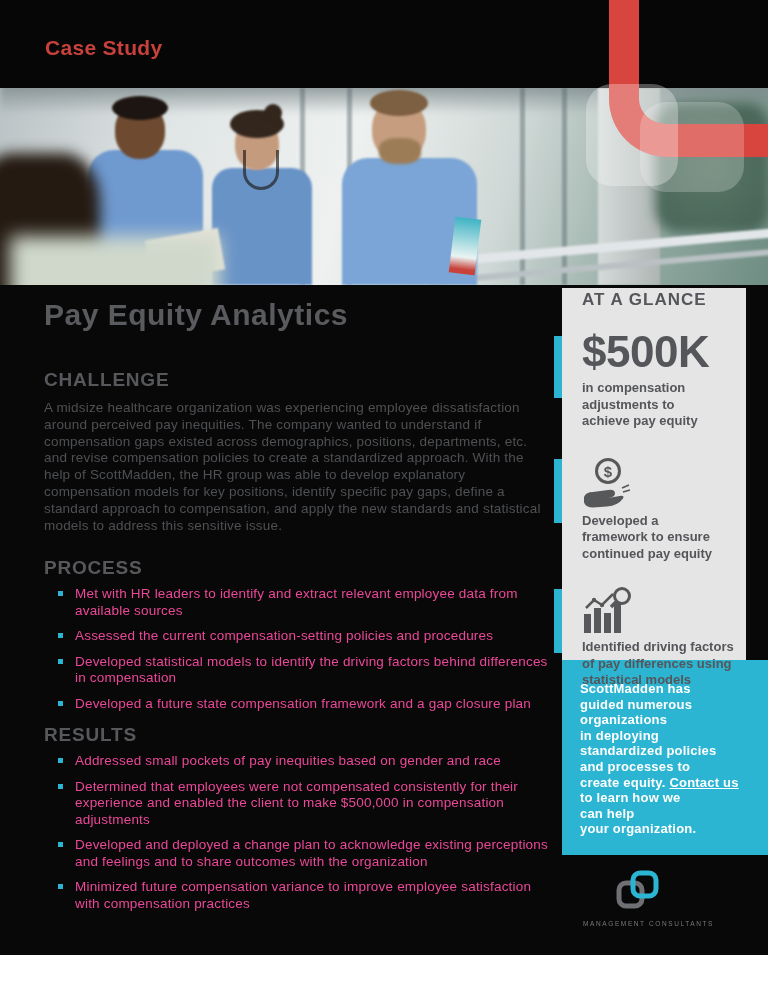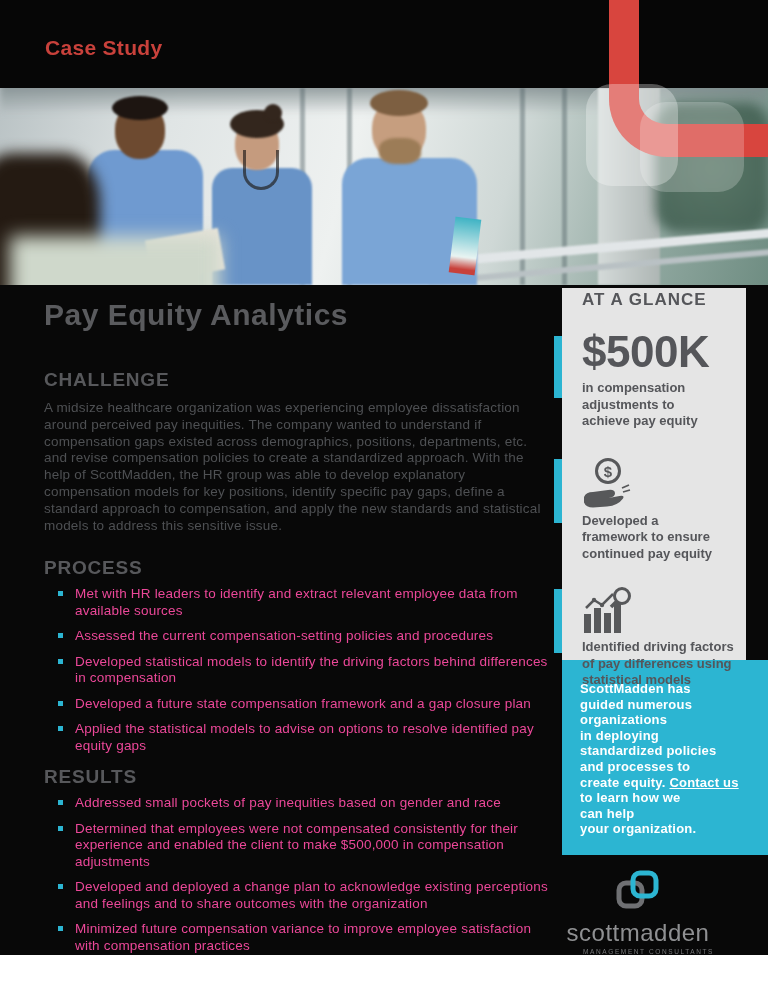--- a/index.html
+++ b/index.html
@@ -131,21 +131,20 @@
 
     <h2 class="sec-h challenge">CHALLENGE</h2>
     <p class="body-p">A midsize healthcare organization was experiencing employee dissatisfaction around perceived pay inequities. The company wanted to understand if compensation gaps existed across demographics, positions, departments, etc. and revise compensation policies to create a standardized approach. With the help of ScottMadden, the HR group was able to develop explanatory compensation models for key positions, identify specific pay gaps, define a standard approach to compensation, and apply the new standards and statistical models to address this sensitive issue.</p>
 
     <h2 class="sec-h process">PROCESS</h2>
     <ul class="blist">
       <li>Met with HR leaders to identify and extract relevant employee data from available sources</li>
       <li>Assessed the current compensation-setting policies and procedures</li>
       <li>Developed statistical models to identify the driving factors behind differences in compensation</li>
       <li>Developed a future state compensation framework and a gap closure plan</li>
-      <li>Applied the statistical models to advise on options to resolve identified pay equity gaps</li>
     </ul>
 
     <h2 class="sec-h results">RESULTS</h2>
     <ul class="blist">
       <li>Addressed small pockets of pay inequities based on gender and race</li>
       <li>Determined that employees were not compensated consistently for their experience and enabled the client to make $500,000 in compensation adjustments</li>
       <li>Developed and deployed a change plan to acknowledge existing perceptions and feelings and to share outcomes with the organization</li>
       <li>Minimized future compensation variance to improve employee satisfaction with compensation practices</li>
     </ul>
   </div>
@@ -208,18 +207,17 @@
     </div>
   </div>
 
   <div class="logo">
     <span>
       <svg width="46" height="44" viewBox="0 0 46 44" aria-hidden="true">
         <rect x="4" y="14" width="23" height="23" rx="7" fill="none" stroke="#6f7073" stroke-width="5"></rect>
         <rect x="18" y="4" width="23" height="23" rx="7" fill="none" stroke="#2cb5d2" stroke-width="5"></rect>
       </svg>
     </span>
-    <div class="logo-word">scottmadden</div>
     <div class="logo-tag">MANAGEMENT CONSULTANTS</div>
   </div>
 
   <div class="footer-strip"></div>
 </div>
 
 </body></html>

